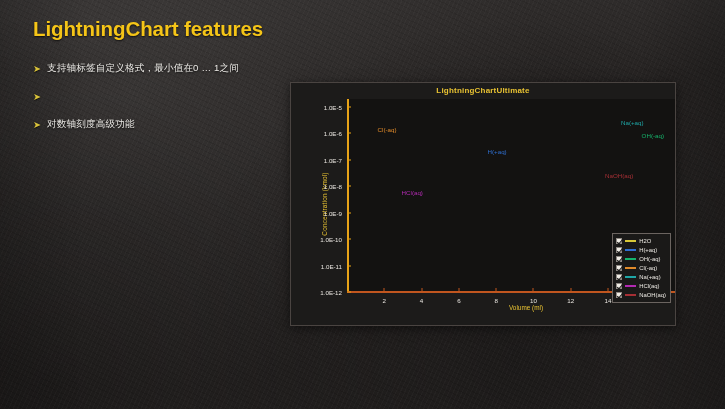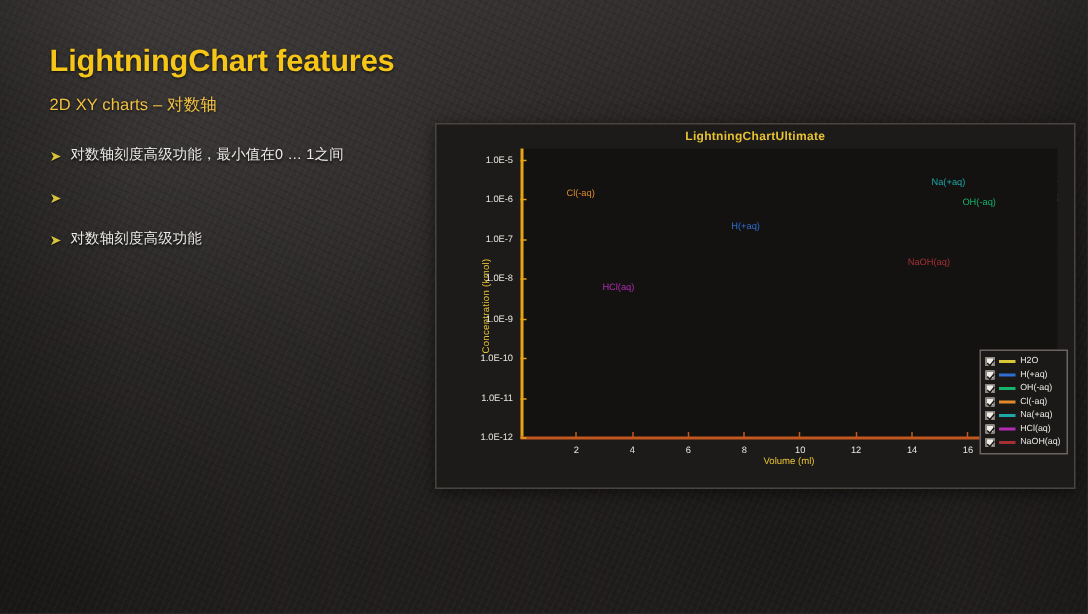--- a/index.html
+++ b/index.html
@@ -27,21 +27,21 @@
   }
   #slide::after {
     content: ""; position: absolute; inset: 0;
     background:
       linear-gradient(to bottom, rgba(255,255,255,0.03) 0%, rgba(0,0,0,0) 18%),
       linear-gradient(to right, rgba(0,0,0,0.18) 0%, rgba(0,0,0,0) 12%, rgba(0,0,0,0) 88%, rgba(0,0,0,0.22) 100%);
     pointer-events: none;
   }
 
   
-  .left-col { position: absolute; left: 33px; top: 30px; width: 248px; z-index: 5; }
+  .left-col { position: absolute; left: 33px; top: 18px; width: 248px; z-index: 5; }
   .title {
     font-size: 20.5px; font-weight: bold; color: #f5c518;
     letter-spacing: -0.1px; line-height: 1.1;
     text-shadow: 0 1px 2px rgba(0,0,0,0.75);
     white-space: nowrap;
   }
   .subtitle {
     margin-top: 9px; font-size: 11px; color: #f0c040;
     letter-spacing: 0.1px; white-space: nowrap;
     text-shadow: 0 1px 2px rgba(0,0,0,0.7);
@@ -57,21 +57,21 @@
     text-shadow: 0 1px 1px rgba(0,0,0,0.7);
   }
   .bullet-text {
     font-size: 9.6px; color: #eceae6; letter-spacing: 0.15px;
     text-shadow: 0 1px 2px rgba(0,0,0,0.8);
   }
 
   
   #chart-panel {
     position: absolute; left: 290px; top: 82px;
-    width: 427px; height: 244px;
+    width: 386px; height: 244px;
     background: #1c1b1a;
     border: 1px solid #4a4441;
     box-shadow: 0 2px 10px rgba(0,0,0,0.55);
     z-index: 6;
     overflow: hidden;
   }
   .chart-title {
     position: absolute; top: 3px; left: 0; right: 0;
     text-align: center; color: #e8c232;
     font-size: 8px; font-weight: bold; letter-spacing: 0.2px;
@@ -152,25 +152,24 @@
   .legend-text { color: #ece9e3; font-size: 5.9px; white-space: nowrap; line-height: 8px; }
   svg { display: block; }
 </style>
 </head>
 <body>
 
 <div id="slide"></div>
 
 <div class="left-col">
   <div class="title">LightningChart features</div>
-  <div class="subtitle">2D XY charts – 对数轴</div>
   <div class="bullets" id="bullet-list">
       <div class="bullet">
         <span class="bullet-marker">➤</span>
-        <span class="bullet-text">对数轴刻度高级功能，最小值在0 … 1之间</span>
+        <span class="bullet-text">支持轴标签自定义格式，最小值在0 … 1之间</span>
       </div>
       <div class="bullet">
         <span class="bullet-marker">➤</span>
       </div>
       <div class="bullet">
         <span class="bullet-marker">➤</span>
         <span class="bullet-text">对数轴刻度高级功能</span>
       </div>
     </div>
 </div>

